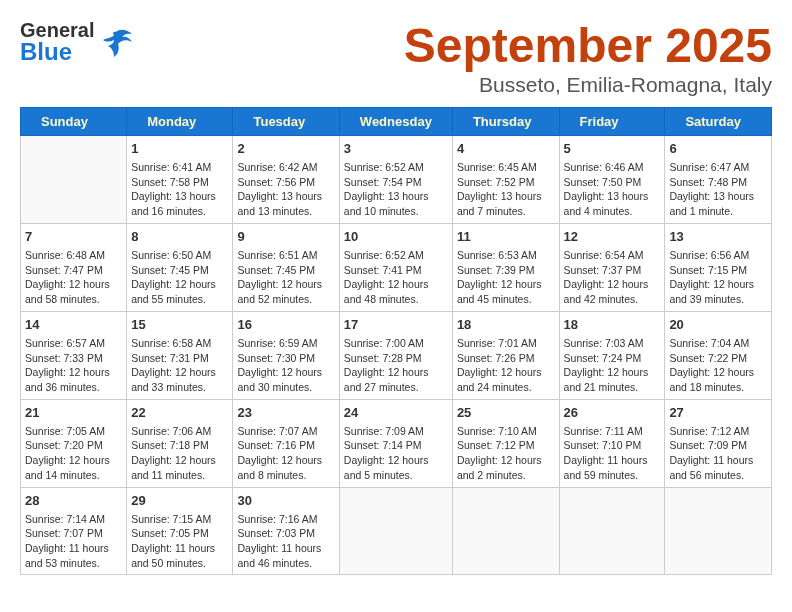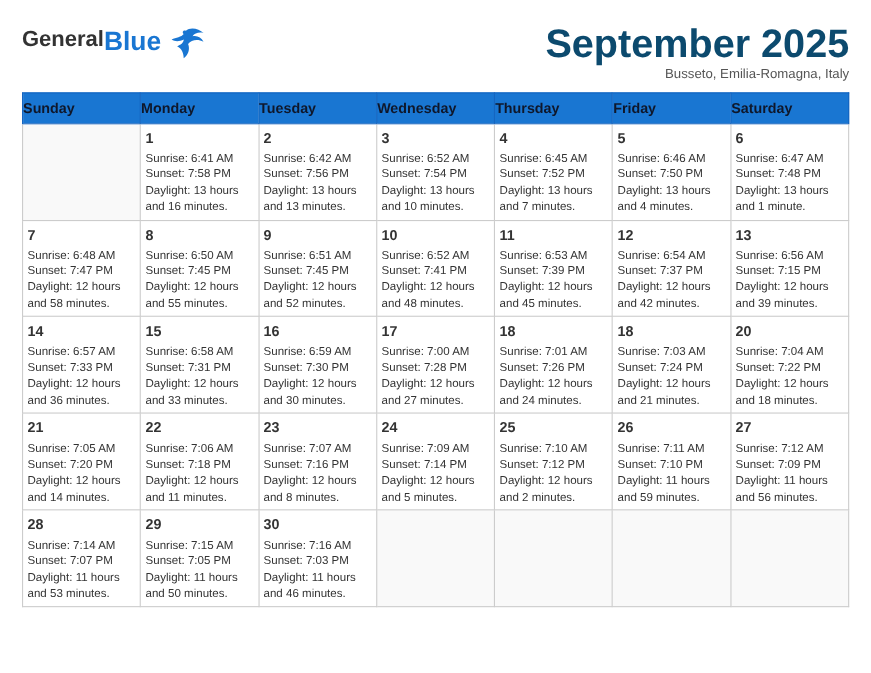--- a/index.html
+++ b/index.html
@@ -13,39 +13,39 @@
     .header {
       display: flex;
       justify-content: space-between;
       align-items: flex-start;
       margin-bottom: 10px;
     }
     .title-area {
       text-align: right;
     }
     .month-title {
-      font-size: 36px;
-      font-weight: bold;
-      color: #0c4a6e;
+      font-size: 48px;
+      font-weight: bold;
+      color: #c2410c;
       line-height: 1.1;
       text-align: right;
     }
     .location {
-      font-size: 12px;
+      font-size: 21px;
       color: #555;
     }
     .calendar {
       width: 100%;
       border-collapse: collapse;
       font-size: 11px;
     }
     .calendar thead th {
       background-color: #1976d2;
-      color: #0f172a;
-      padding: 6px 0;
+      color: #fef9c3;
+      padding: 6px 20px;
       text-align: left;
       font-size: 13px;
       font-weight: bold;
       border: 1px solid #1565c0;
     }
     .calendar tbody td {
       border: 1px solid #ccc;
       vertical-align: top;
       padding: 4px;
       width: 107px;
@@ -63,21 +63,21 @@
     .empty-cell {
       background: #f9f9f9;
     }
     .logo-wrapper {
       display: flex;
       align-items: center;
       gap: 2px;
     }
     .logo-word {
       display: flex;
-      flex-direction: row;
+      flex-direction: column;
       line-height: 1;
     }
     .gen-text {
       font-size: 20px;
       font-weight: bold;
       color: #333;
     }
     .blue-text {
       font-size: 24px;
       font-weight: bold;

